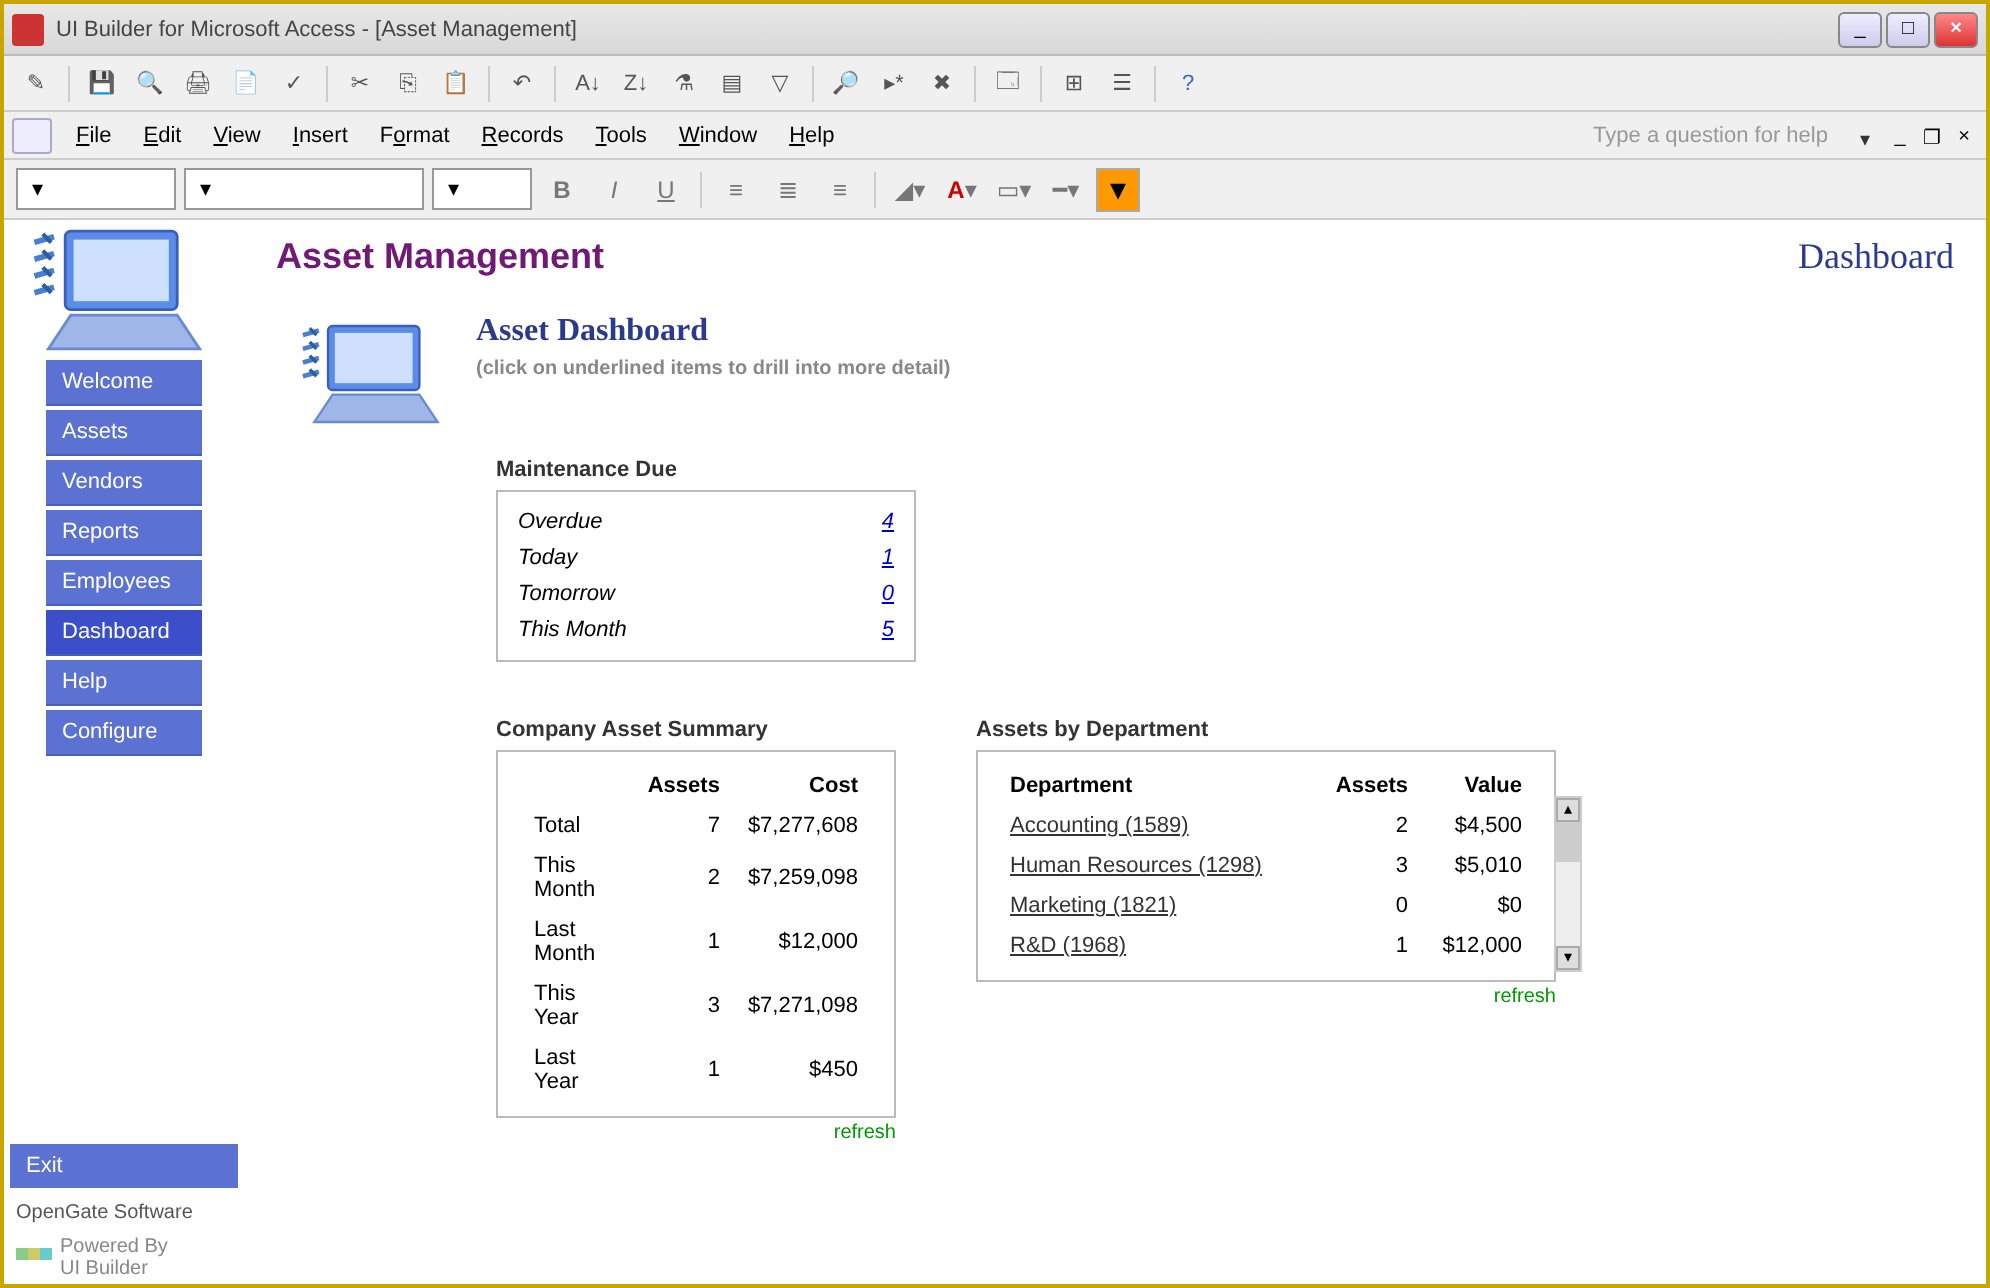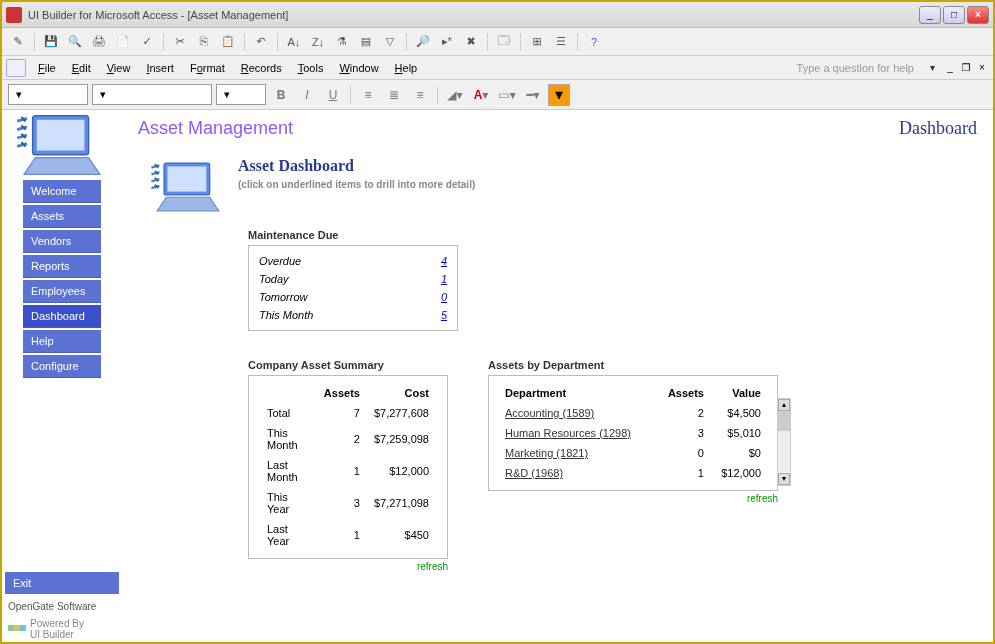--- a/index.html
+++ b/index.html
@@ -16,21 +16,21 @@
 
 .toolbar-row { height: 28px; background: #f0f0f0; border-bottom: 1px solid #ccc; display: flex; align-items: center; padding: 0 6px; gap: 4px; }
 .tb-btn { width: 20px; height: 20px; border: 1px solid transparent; display:flex; align-items:center; justify-content:center; font-size:11px; color:#555; cursor:pointer; }
 .tb-sep { width:1px; height:18px; background:#ccc; margin:0 2px; }
 
 
 .menubar { height: 24px; background: #f0f0f0; border-bottom: 1px solid #ccc; display: flex; align-items: center; padding: 0 4px; font-size: 11px; }
 .menubar .file-icon { width:20px; height:18px; border:1px solid #aac; background:#eef; margin-right:4px; border-radius:2px; }
 .menu-item { padding: 2px 8px; cursor:pointer; }
 .menu-item u { text-decoration: underline; }
-.menubar-right { margin-left: auto; display:flex; align-items:center; gap:8px; }
+.menubar-right { margin-left: auto; display:flex; align-items:flex-end; gap:8px; }
 .help-search { font-size:11px; color:#999; padding:2px 8px; }
 .doc-btns { display:flex; gap:2px; }
 .doc-btn { width:14px; height:14px; font-size:10px; display:flex; align-items:center; justify-content:center; cursor:pointer; }
 
 
 .format-bar { height: 30px; background: #f0f0f0; border-bottom: 1px solid #ccc; display:flex; align-items:center; padding:0 6px; gap:4px; }
 .combo { height:21px; border:1px solid #999; background:#fff; font-size:11px; padding:0 4px; display:flex; align-items:center; }
 .combo.w1{width:80px;} .combo.w2{width:120px;} .combo.w3{width:50px;}
 .fmt-btn { width:22px; height:22px; border:1px solid transparent; display:flex; align-items:center; justify-content:center; font-size:12px; cursor:pointer; color:#777;}
 .swatch { width:22px; height:22px; border:1px solid #aaa; display:flex; align-items:center; justify-content:center;}
@@ -45,21 +45,21 @@
 .nav-item.active { background:#3a4fc9; }
 .side-spacer { flex:1; }
 .exit-btn { background:#5b72d3; color:#fff; font-size:11px; padding:5px 8px; margin:3px; cursor:pointer;}
 .footer { font-size:10px; color:#555; padding:4px 6px; }
 .powered { font-size:10px; color:#888; padding:2px 6px; display:flex; align-items:center; gap:4px; }
 .powered-icon { width:18px; height:14px; display:inline-block;}
 .powered-icon span{display:inline-block;width:6px;height:6px;}
 
 .content { flex:1; padding: 8px 16px; overflow:auto; background:#fff;}
 .content-header { display:flex; align-items:baseline; margin-bottom:18px;}
-.content-header h1 { font-family: Verdana, sans-serif; font-size:18px; color:#8b5cf6; font-weight:normal; }
+.content-header h1 { font-family: Verdana, sans-serif; font-size:18px; color:#701a75; font-weight:bold; }
 .content-header .page-name { margin-left:auto; font-family: Verdana; font-size:18px; color:#2a3a8f;}
 
 .dash-hero { display:flex; align-items:flex-start; gap:10px; margin-left:10px; }
 .dash-hero h2 { font-family: Verdana; font-size:16px; color:#2a3a8f; font-weight:bold;}
 .dash-hero .hint { font-size:10px; color:#888; font-weight:bold; margin-top:4px;}
 
 .section-title { font-size:11px; font-weight:bold; color:#333; margin:12px 0 4px 0;}
 .panel { border:1px solid #bbb; padding:6px 10px; font-size:11px; }
 
 .maint { width:210px; margin-left:110px;}

